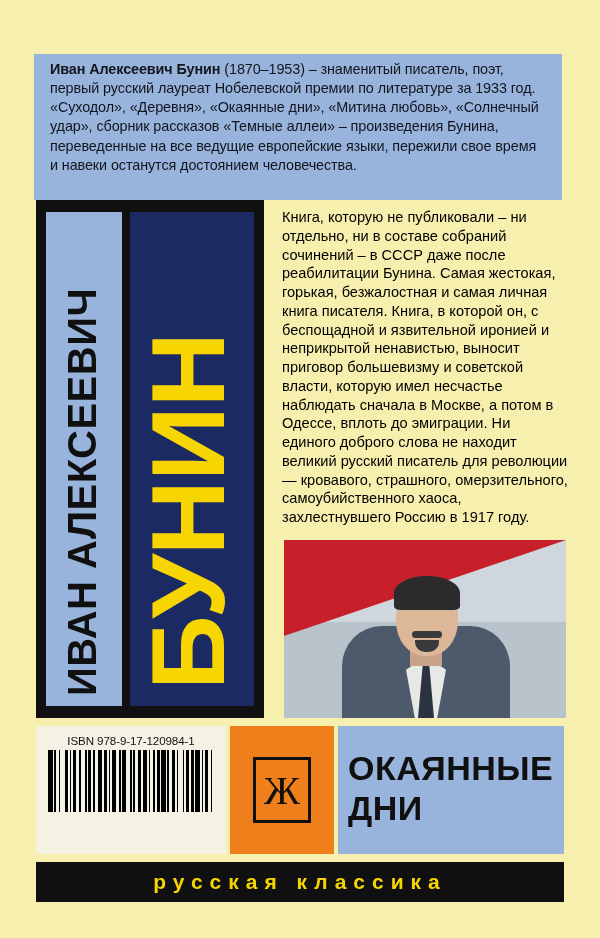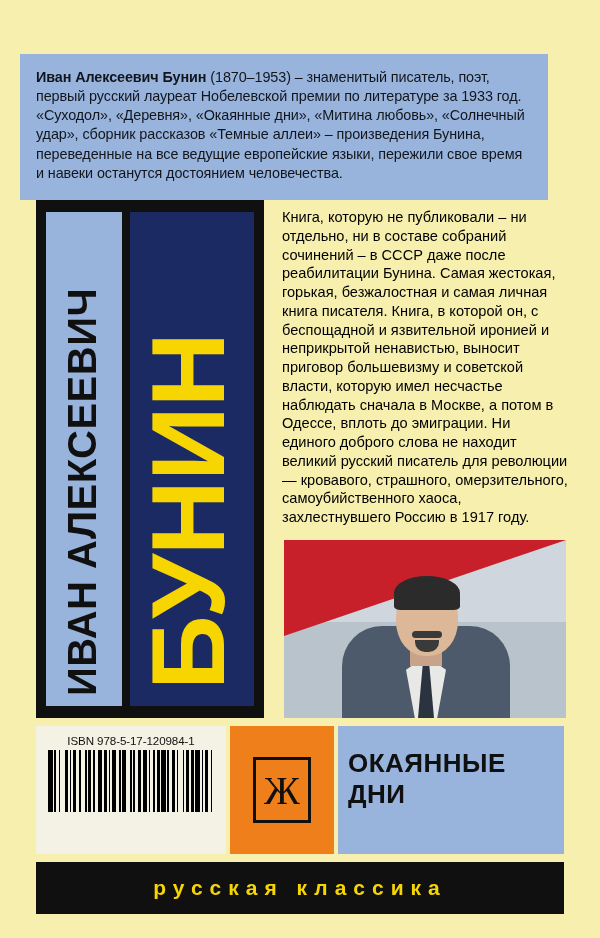--- a/index.html
+++ b/index.html
@@ -15,27 +15,27 @@
   }
   .cover {
     position: relative;
     width: 600px;
     height: 938px;
     background: #f7efae;
   }
   
   .bio-panel {
     position: absolute;
-    left: 20px;
+    left: 34px;
     top: 54px;
     width: 528px;
     height: 146px;
     background: #98b4dd;
     box-sizing: border-box;
-    padding: 14px 16px 10px 16px;
+    padding: 6px 16px 10px 16px;
   }
   .bio-text {
     font-size: 14.4px;
     line-height: 1.33;
     color: #12161c;
     letter-spacing: -0.1px;
   }
   .bio-text b {
     font-weight: bold;
   }
@@ -259,32 +259,32 @@
     position: absolute;
     left: 338px;
     top: 726px;
     width: 226px;
     height: 128px;
     background: #98b4dd;
     box-sizing: border-box;
     padding: 22px 10px 0 10px;
   }
   .book-title {
-    font-size: 26px;
+    font-size: 34px;
     font-weight: bold;
     color: #101010;
     line-height: 1.18;
     letter-spacing: 0.5px;
   }
   .series-bar {
     position: absolute;
     left: 36px;
     top: 862px;
     width: 528px;
-    height: 52px;
+    height: 40px;
     background: #101010;
     display: flex;
     align-items: center;
     justify-content: center;
   }
   .series-text {
     color: #f6d500;
     font-size: 21px;
     font-weight: bold;
     letter-spacing: 7px;
@@ -317,21 +317,21 @@
     <div class="shirt"></div>
     <div class="tie"></div>
     <div class="neck"></div>
     <div class="head"></div>
     <div class="hair"></div>
     <div class="moustache"></div>
     <div class="beard"></div>
   </div>
 
   <div class="isbn-panel">
-    <div class="isbn-text">ISBN 978-5-17-120984-1</div>
+    <div class="isbn-text">ISBN 978-9-17-120984-1</div>
     <div class="barcode">
         <i style="width: 4.8px; background: rgb(0, 0, 0);"></i>
         <i style="width: 1.6px; background: transparent;"></i>
         <i style="width: 1.6px; background: rgb(0, 0, 0);"></i>
         <i style="width: 3.2px; background: transparent;"></i>
         <i style="width: 1.6px; background: rgb(0, 0, 0);"></i>
         <i style="width: 4.8px; background: transparent;"></i>
         <i style="width: 3.2px; background: rgb(0, 0, 0);"></i>
         <i style="width: 1.6px; background: transparent;"></i>
         <i style="width: 1.6px; background: rgb(0, 0, 0);"></i>

